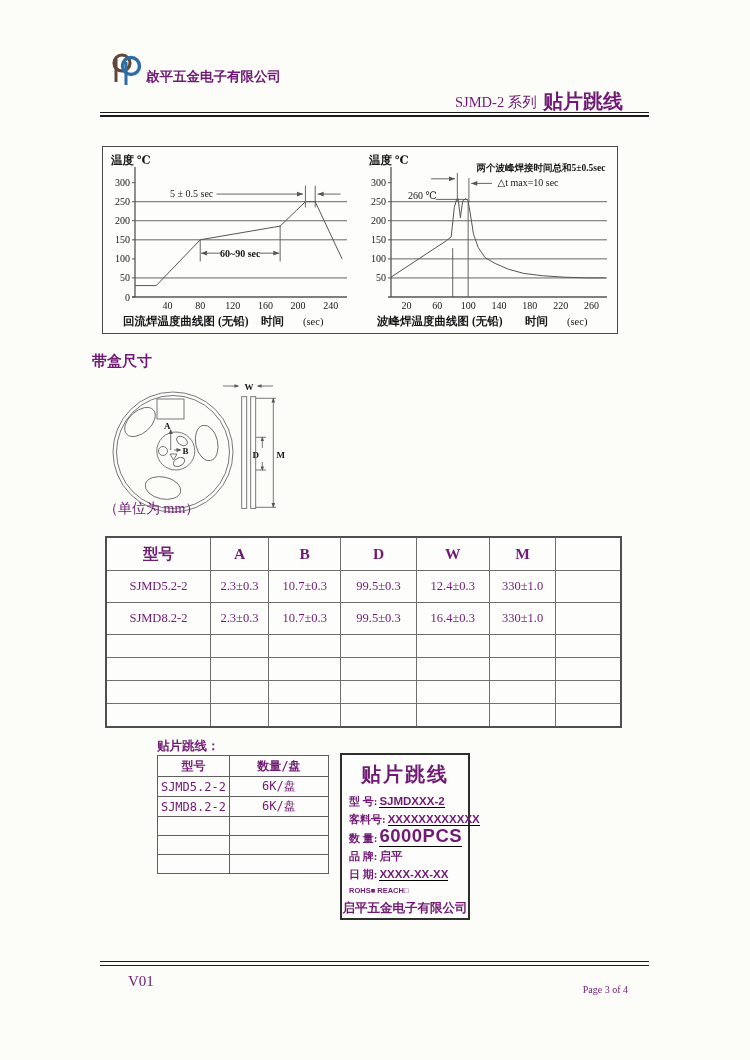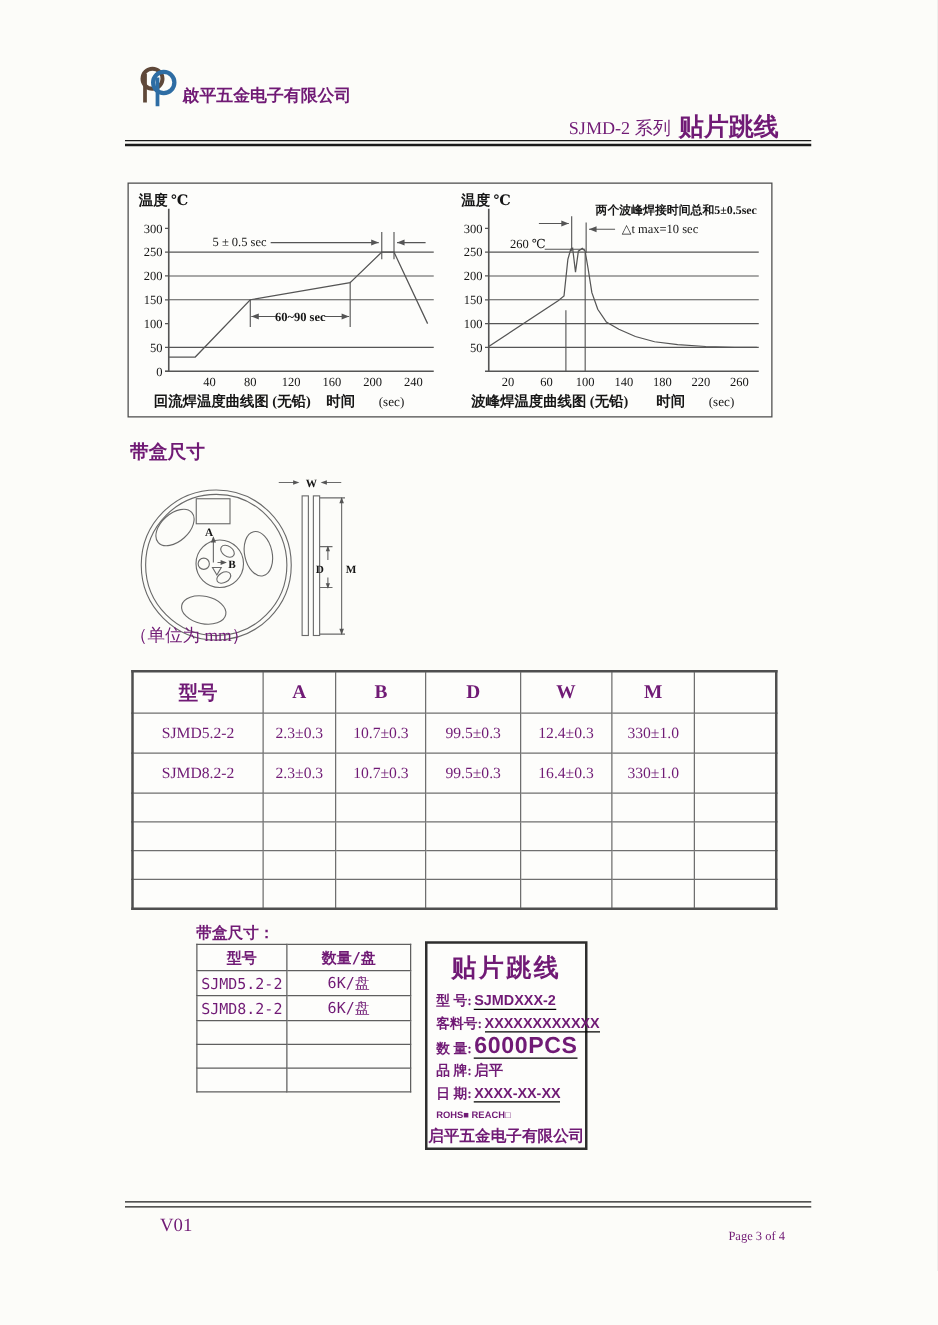--- a/index.html
+++ b/index.html
@@ -160,21 +160,21 @@
         <line x1="131.05714285714288" y1="34.3875" x2="110.22857142857143" y2="34.3875" stroke="#555" stroke-width="0.9"></line>
         <polygon points="110.22857142857143,34.3875 116.22857142857143,31.987500000000004 116.22857142857143,36.7875" fill="#555"></polygon>
         <text x="136.45714285714286" y="37.4375" font-size="10" text-anchor="start">△t max=10 sec</text>
         <text x="46.971428571428575" y="49.6375" font-size="10" text-anchor="start">260 ℃</text>
         <line x1="74.74285714285715" y1="50.39999999999999" x2="107.14285714285714" y2="50.39999999999999" stroke="#555" stroke-width="0.9"></line>
         <line x1="91.71428571428571" y1="148" x2="91.71428571428571" y2="99.19999999999999" stroke="#555" stroke-width="0.9"></line>
         <line x1="107.14285714285714" y1="148" x2="107.14285714285714" y2="53.45" stroke="#555" stroke-width="0.9"></line>
       </svg>
   </div>
 
-  <div class="abs sec-title" style="left:104px;top:352px;">带盒尺寸</div>
+  <div class="abs sec-title" style="left:92px;top:352px;">带盒尺寸</div>
 
   <svg class="abs" style="left:110px;top:378px;" width="185" height="136" viewBox="0 0 185 136">
     <g fill="none" stroke="#6a6a6a" stroke-width="0.9">
       <circle cx="63" cy="74" r="60"></circle>
       <circle cx="63" cy="74" r="56.5"></circle>
       <circle cx="65.8" cy="73" r="19"></circle>
       <ellipse cx="30" cy="44" rx="18" ry="11" transform="rotate(-42 30 44)"></ellipse>
       <ellipse cx="96.7" cy="65" rx="18" ry="11" transform="rotate(78 96.7 65)"></ellipse>
       <ellipse cx="53" cy="110" rx="18" ry="11" transform="rotate(12 53 110)"></ellipse>
       <rect x="47" y="21" width="27" height="20" fill="#fcfcf9"></rect>
@@ -290,21 +290,21 @@
           <td></td>
           <td></td>
           <td></td>
           <td></td>
           <td></td>
           <td></td>
         </tr>
       </tbody>
   </table>
 
-  <div class="abs pack-title" style="left:157px;top:738px;">带盒尺寸：</div>
+  <div class="abs pack-title" style="left:157px;top:738px;">贴片跳线：</div>
   <table class="abs pack-table" style="left:157px;top:755px;" id="packTable">
     <colgroup>
         <col style="width:72px">
         <col style="width:100px">
       </colgroup>
     <thead>
         <tr>
           <th>型号</th>
           <th>数量/盘</th>
         </tr>

